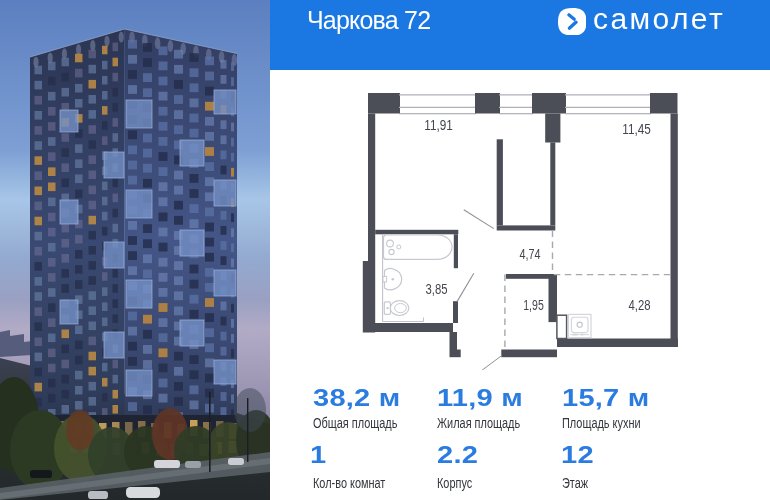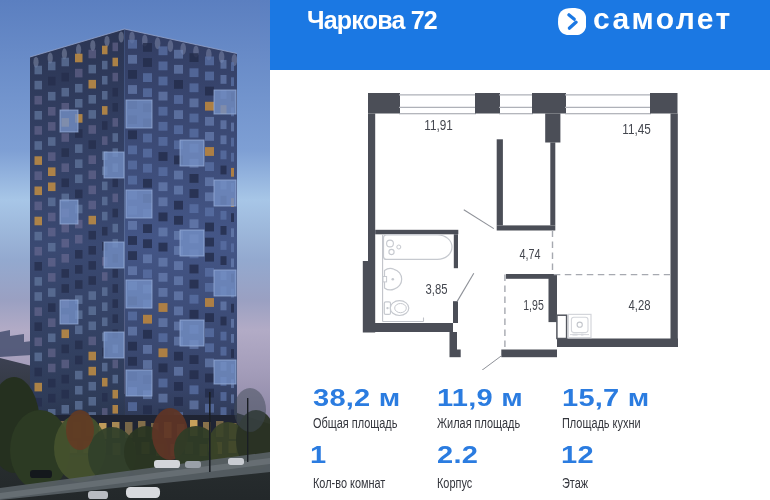--- a/index.html
+++ b/index.html
@@ -568,31 +568,31 @@
         <rect x="228" y="458" width="16" height="7" rx="2.7" fill="#c9ccd2"></rect>
         <rect x="30" y="470" width="22" height="8" rx="3.1" fill="#14181c"></rect>
       </g>
 
 <rect x="209" y="392" width="1.6" height="80" fill="#1a1e24"></rect>
 <rect x="247" y="398" width="1.4" height="64" fill="#1a1e24"></rect>
 </svg>
 
 <div style="position:absolute;left:270px;top:0;width:500px;height:70px;background:#1b78e3"></div>
 
-<div style="position:absolute;left:307px;top:5px;color:#fff;font-size:25px;font-weight:700;letter-spacing:-0.8px;line-height:1.2">Чаркова 72</div>
+<div style="position:absolute;left:307px;top:5px;color:#fff;font-size:25px;font-weight:400;letter-spacing:-0.8px;line-height:1.2">Чаркова 72</div>
 
 <svg width="28.5" height="27.5" viewBox="0 0 28.5 27.5" style="position:absolute;left:557.5px;top:7.5px">
 <path d="M14.25 0 C4.1 0 0 3.9 0 13.75 C0 23.6 4.1 27.5 14.25 27.5 C24.4 27.5 28.5 23.6 28.5 13.75 C28.5 3.9 24.4 0 14.25 0 Z" fill="#fff"></path>
 <g fill="#1b78e3">
 <rect x="8.58" y="7.4" width="9.95" height="3.3" rx="1.4" transform="rotate(39.3 13.55 9.05)"></rect>
 <rect x="8.6" y="15.3" width="12.1" height="3.3" rx="1.4" transform="rotate(-42 15 16.95)"></rect>
 </g>
 </svg>
 
-<div style="position:absolute;left:593px;top:1px;color:#fff;font-size:30px;font-weight:700;letter-spacing:2.4px;line-height:1.2">самолет</div>
+<div style="position:absolute;left:593px;top:1px;color:#fff;font-size:30px;font-weight:400;letter-spacing:2.4px;line-height:1.2">самолет</div>
 
 <svg width="340" height="285" viewBox="355 85 340 285" style="position:absolute;left:355px;top:85px">
 
 <rect x="368" y="93" width="32.0" height="20.5" fill="#4b4e57"></rect>
 
 <g>
         <rect x="400" y="93.5" width="75" height="20" fill="#fff"></rect>
         <line x1="399" y1="94.8" x2="476" y2="94.8" stroke="#aeb1b8" stroke-width="1.2"></line>
         <line x1="399" y1="107.3" x2="476" y2="107.3" stroke="#aeb1b8" stroke-width="1.2"></line>
         <line x1="399" y1="113.7" x2="476" y2="113.7" stroke="#9b9ea6" stroke-width="1.1"></line>

